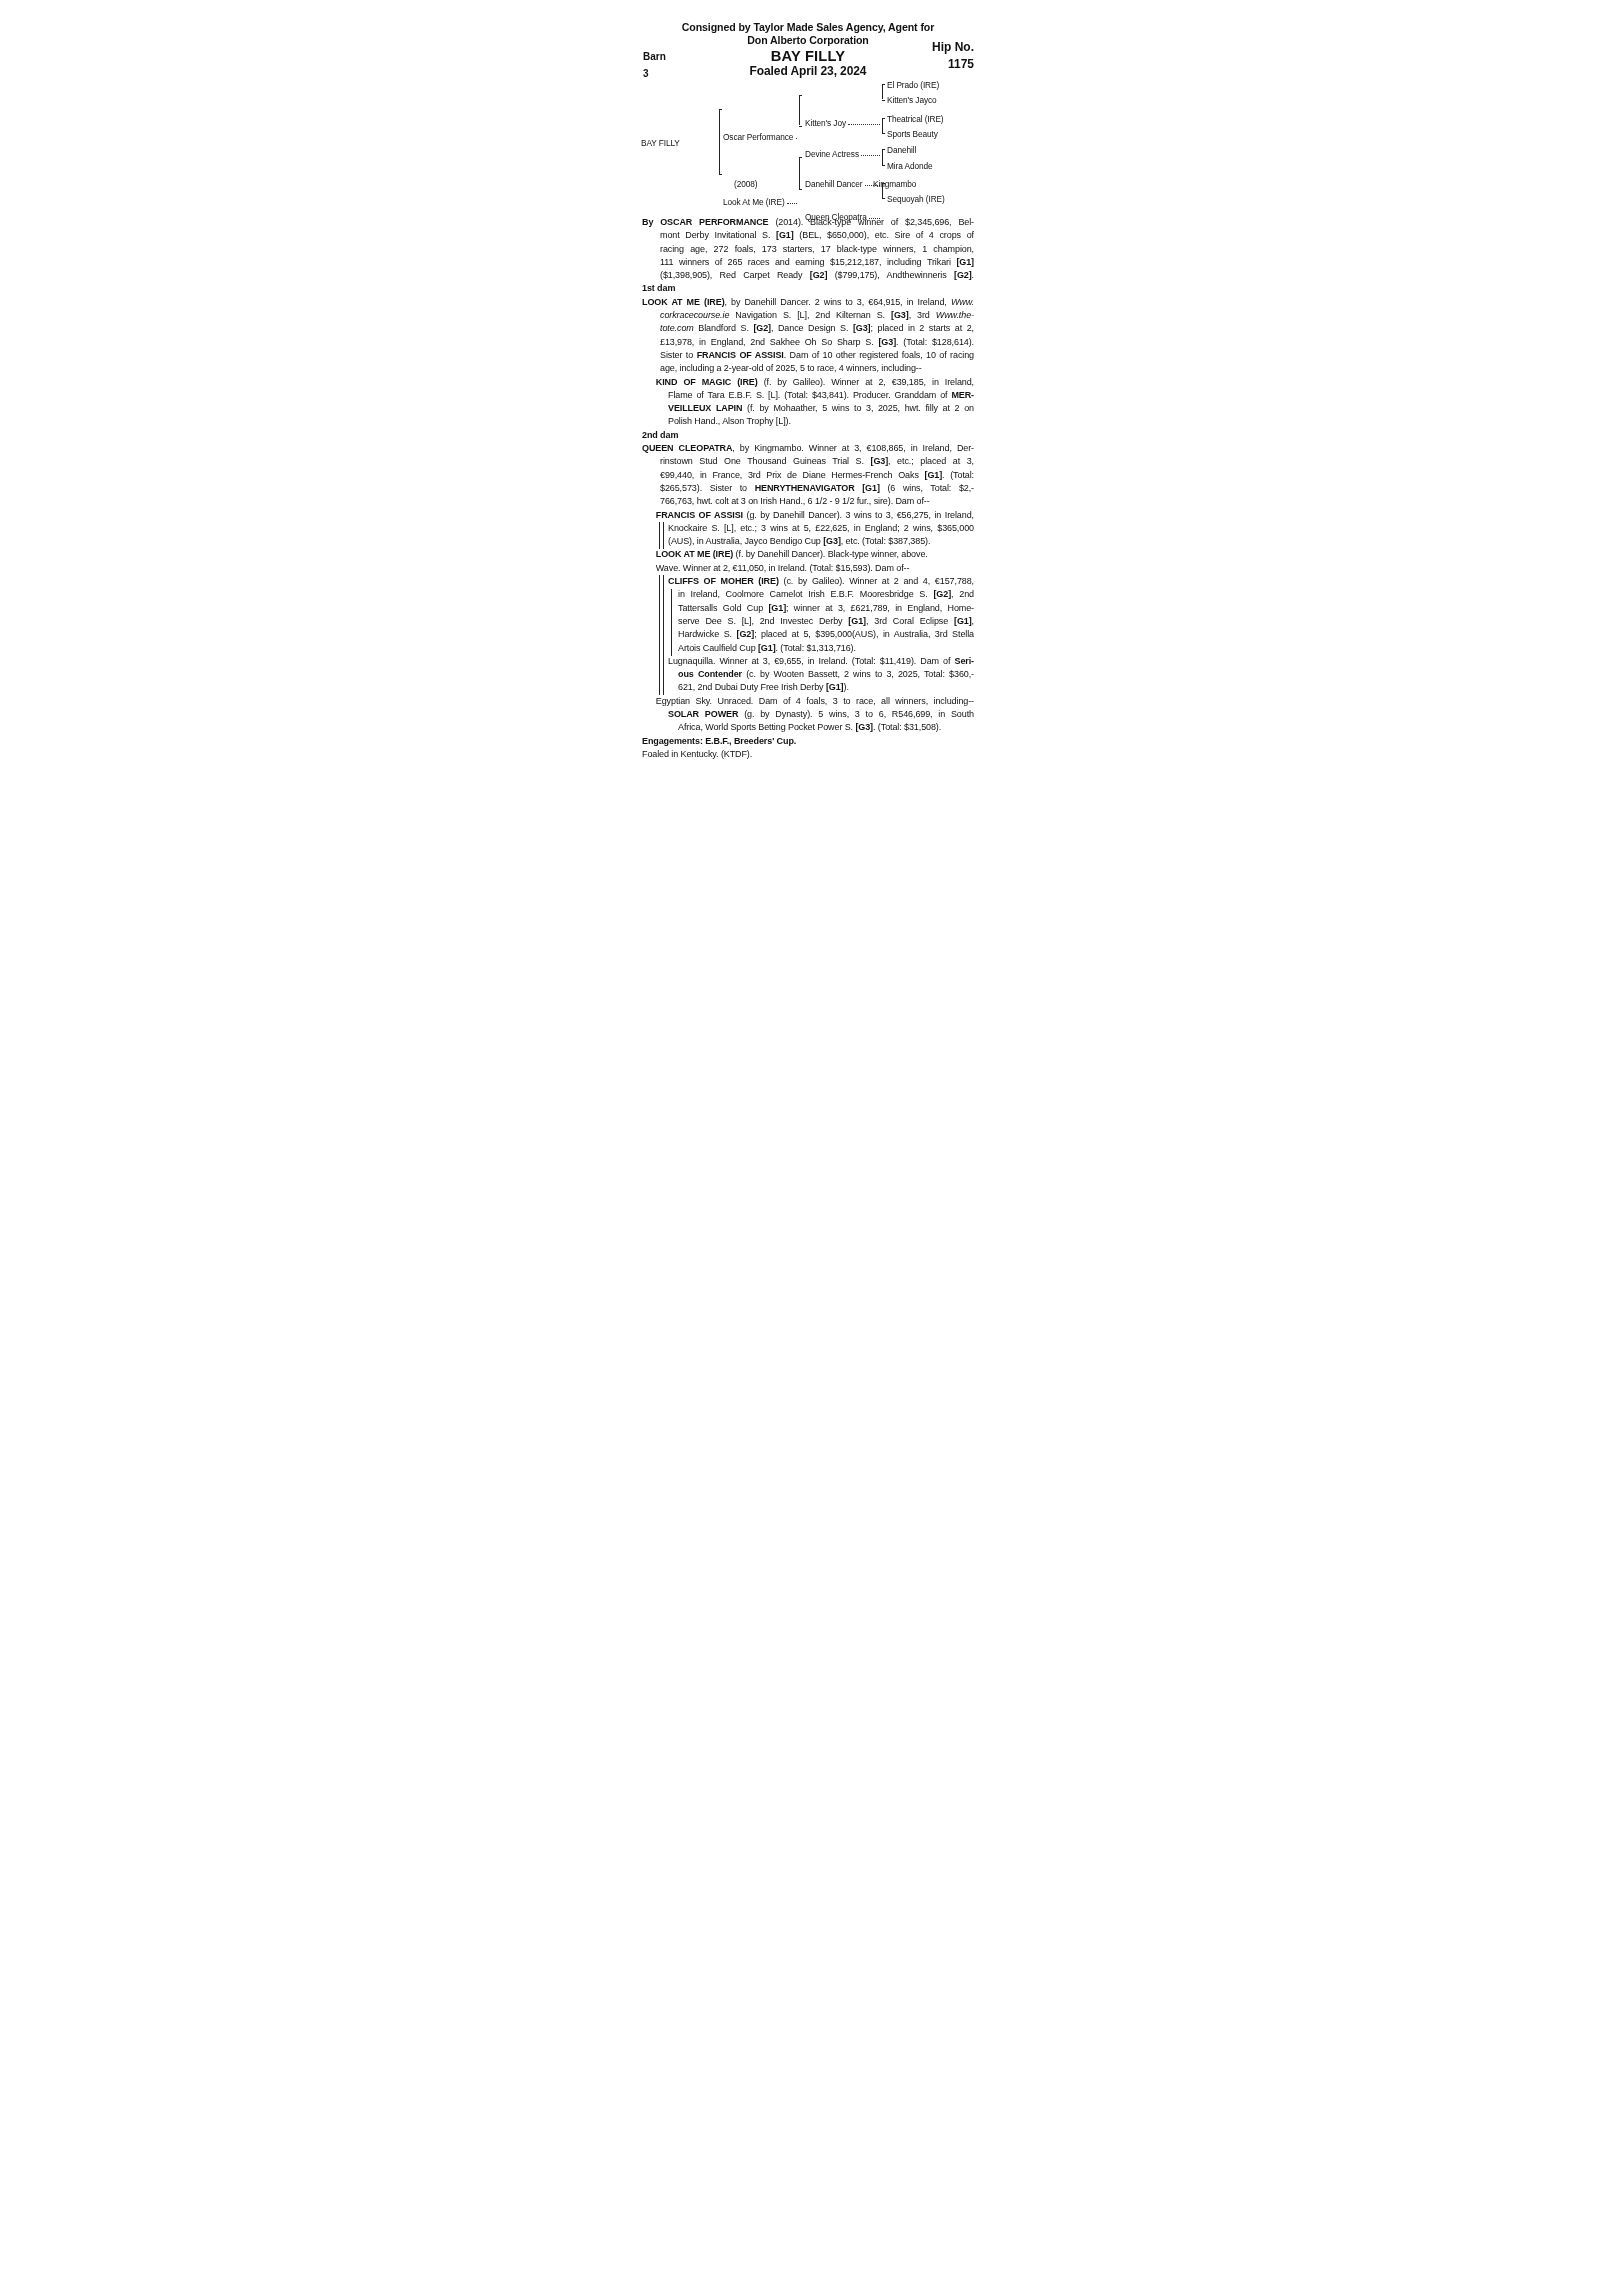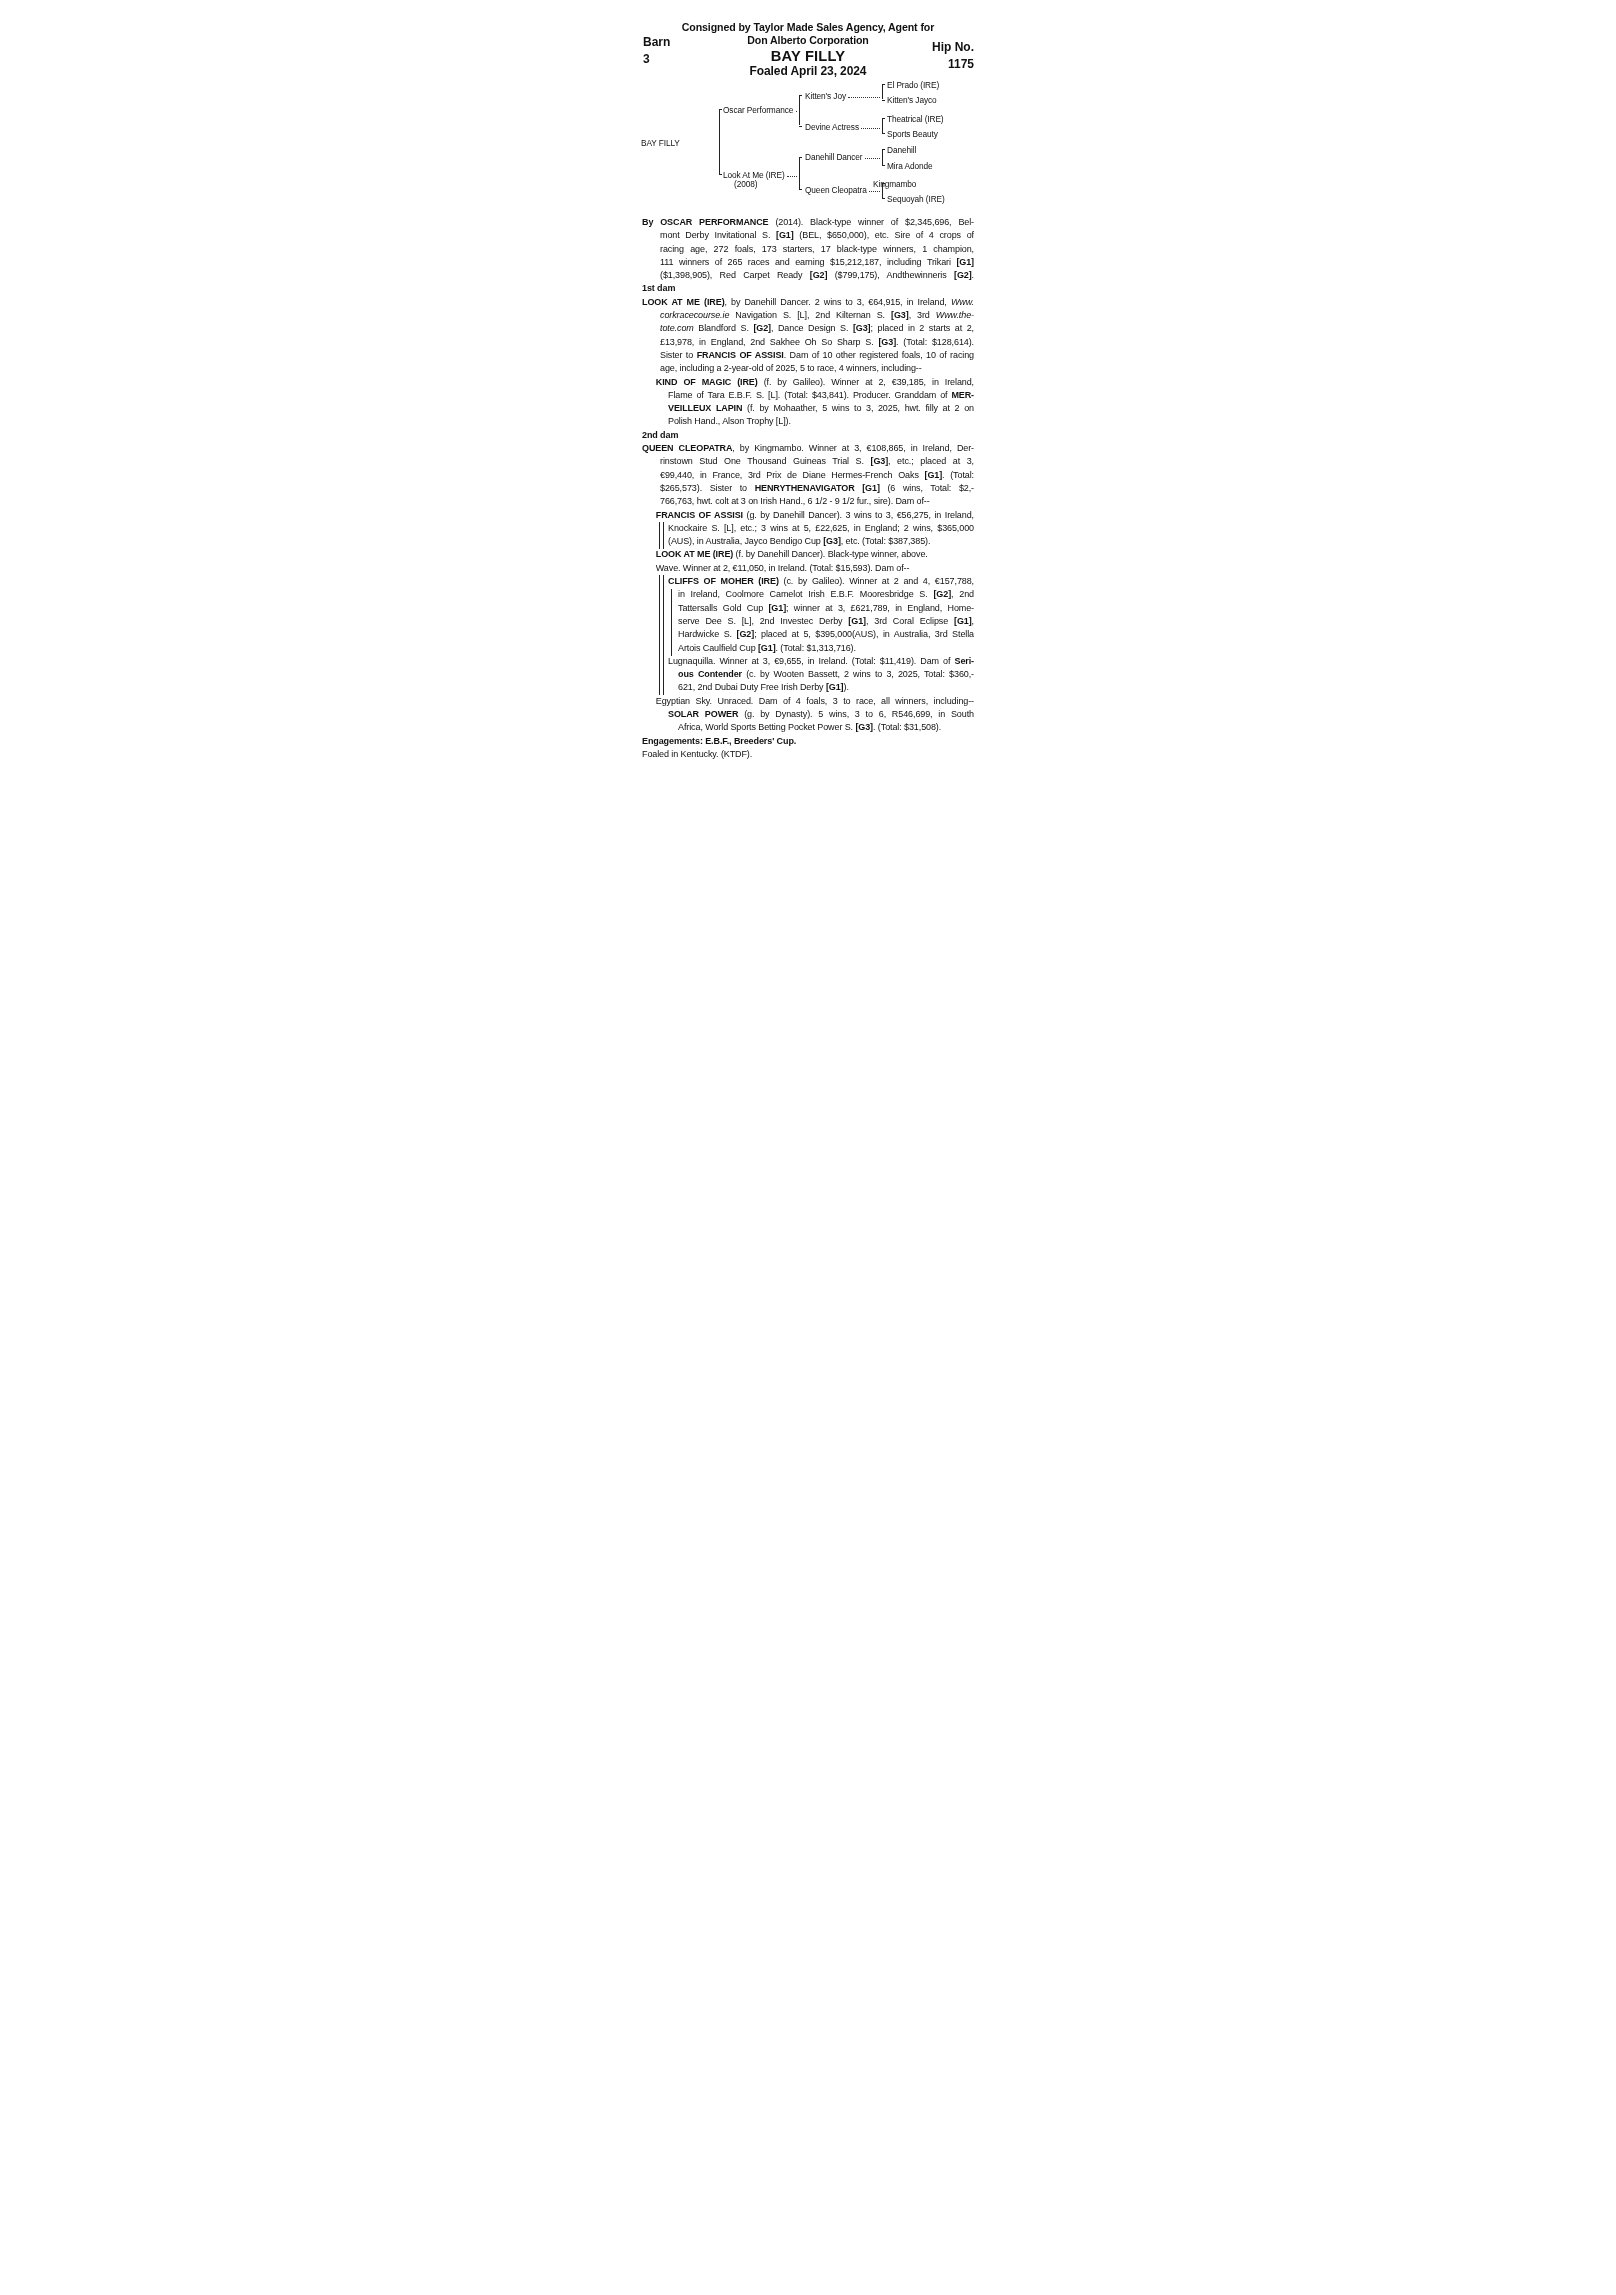--- a/index.html
+++ b/index.html
@@ -9,25 +9,25 @@
     background:#ffffff; color:#111111;
     font-family:"Liberation Sans","DejaVu Sans",sans-serif;
     overflow:hidden;
   }
   
   .hdr-center { position:absolute; left:0; width:404px; text-align:center; font-weight:bold; white-space:nowrap; }
   .consign1 { top:21px;  font-size:10.6px; letter-spacing:-0.1px; }
   .consign2 { top:34px;  font-size:10.6px; letter-spacing:-0.1px; }
   .horse-title { top:48px; font-size:14.7px; letter-spacing:0.2px; }
   .foaled  { top:64px; font-size:12px; letter-spacing:-0.1px; }
-  .barn-block { position:absolute; left:37px; top:34px; font-weight:bold; font-size:12px; line-height:17.4px; }
+  .barn-block { position:absolute; left:37px; top:48px; font-weight:bold; font-size:10px; line-height:17.4px; }
   .hip-block  { position:absolute; right:36px; top:39px; font-weight:bold; font-size:12px; line-height:17.4px; text-align:right; }
   
   .tn  { position:absolute; font-size:8.3px; letter-spacing:-0.1px; white-space:nowrap; }
-  .trow { position:absolute; display:flex; align-items:center; height:9.2px; }
+  .trow { position:absolute; display:flex; align-items:center; height:9.2px;margin-top:27px; }
   .trow .tn2 { font-size:8.3px; letter-spacing:-0.1px; white-space:nowrap; }
   .leader { display:block; flex:1 1 auto; height:0; border-bottom:0.9px dotted #333; align-self:flex-end; margin:0 0.9px 2.3px 2.3px; }
   .vline { position:absolute; width:0; border-left:0.7px solid #222; }
   .tick  { position:absolute; height:0; width:2.8px; border-top:0.7px solid #222; }
   
   .bodytext { position:absolute; left:36px; top:216px; width:332px; }
   .tl { position:relative; font-size:9px; line-height:13.3px; height:13.3px; letter-spacing:-0.1px; overflow:hidden; }
   .just { text-align:justify; text-justify:inter-word; text-align-last:justify; }
   .l0h { padding-left:0; }
   .l0c { padding-left:18px; }

